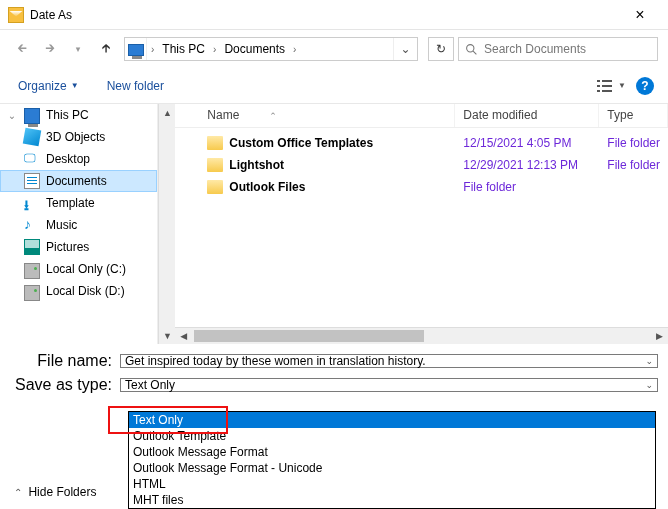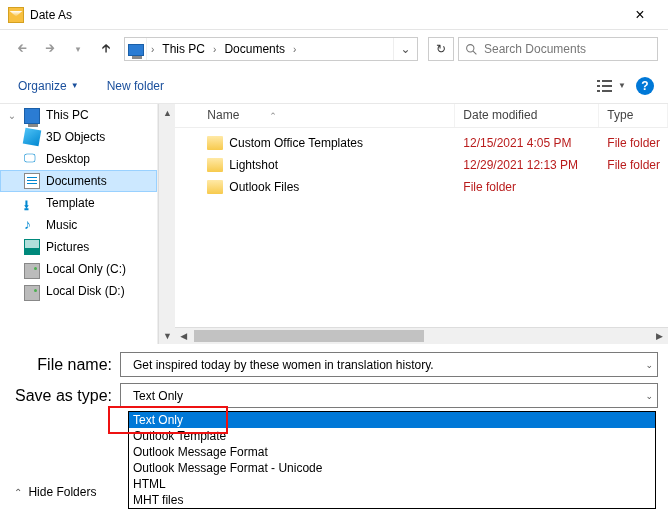--- a/index.html
+++ b/index.html
@@ -36,39 +36,39 @@
 .vscroll { width:17px; background:#f0f0f0; border-left:1px solid #ddd; display:flex; flex-direction:column;}
 .vscroll .arr { height:17px; display:flex; align-items:center; justify-content:center; color:#555; font-size:9px;}
 .vscroll .track { flex:1;}
 .filelist { flex:1; display:flex; flex-direction:column;}
 .fl-header { display:flex; height:24px; border-bottom:1px solid #eee; font-size:12px; color:#444;}
 .fl-header .col { padding:4px 8px; border-right:1px solid #f2f2f2;}
 .col-name{width:256px;margin-left:24px;} .col-date{width:144px;} .col-type{flex:1;}
 .fl-rows { flex:1; padding-top:4px;}
 .fl-row { display:flex; height:22px; align-items:center; font-size:12px;}
 .fl-row .col { padding:0 8px; overflow:hidden; white-space:nowrap;}
-.fl-row .col-name { display:flex; align-items:center; gap:6px;}
+.fl-row .col-name { display:flex; align-items:center; gap:6px;font-weight:bold;}
 .folder-ico { width:16px; height:14px; background:linear-gradient(#ffe9a6,#f7ca4d); border-radius:1px; position:relative;}
 .folder-ico::before { content:""; position:absolute; top:-3px; left:0; width:7px; height:3px; background:#f7ca4d; border-radius:1px 1px 0 0;}
 .hscroll-wrap { height:17px; background:#f0f0f0; border-top:1px solid #ddd; display:flex;}
 .hscroll-wrap .arr { width:17px; display:flex; align-items:center; justify-content:center; color:#555; font-size:9px;}
 .hscroll-wrap .track { flex:1; position:relative;}
 .hscroll-wrap .thumb { position:absolute; left:2px; top:2px; bottom:2px; width:50%; background:#c2c2c2;}
 .form-area { padding:8px 10px 0 10px;}
 .form-row { display:flex; align-items:center; margin-bottom:6px;}
 .form-row label { width:110px; text-align:right; padding-right:8px; font-size:16px;}
-.form-row .field { flex:1; border:1px solid #7a7a7a; height:25px; display:flex; align-items:center; padding:0 12px; font-size:12px; background:#fff; position:relative;}
+.form-row .field { flex:1; border:1px solid #7a7a7a; height:14px; display:flex; align-items:center; padding:0 4px; font-size:12px; background:#fff; position:relative;}
 .form-row .field .drop-arrow { position:absolute; right:4px; color:#555; font-size:9px;}
 .dropdown-open { position:absolute; left:128px; right:12px; top:411px; border:1px solid #000; background:#fff; font-size:12px; z-index:10;}
 .dropdown-open .opt { padding:1px 4px; white-space:nowrap;}
 .dropdown-open .opt.sel { background:#0078d7; color:#fff;}
 .red-box { position:absolute; border:2.5px solid #e11; pointer-events:none; z-index:20;}
 .footer { position:absolute; bottom:10px; left:14px; display:flex; align-items:center; gap:6px; font-size:12px;}
 .footer .chev { font-size:10px; color:#555;}
-.gray { color:#b91c1c;}
+.gray { color:#6d28d9;}
 .pc-ico{ width:16px;height:12px; background:#2b7cd3; border:1px solid #1a5fa8; position:relative; margin-top:2px;}
 .pc-ico::after{content:"";position:absolute;bottom:-4px;left:3px;width:10px;height:3px;background:#888;}
 .cube-ico{width:14px;height:14px;background:linear-gradient(135deg,#4fc3f7,#0288d1);transform:rotate(10deg);}
 .drive-ico{width:16px;height:10px;background:#bbb;border:1px solid #888;position:relative;margin-top:3px;}
 .drive-ico::after{content:"";position:absolute;right:2px;top:3px;width:3px;height:3px;background:#4caf50;border-radius:50%;}
 .music-ico{color:#0288d1;font-size:14px;line-height:14px;}
 .pic-ico{width:14px;height:12px;border:1px solid #00897b;background:linear-gradient(#b2dfdb 60%,#00897b 60%);}
 .vid-ico{width:14px;height:12px;background:#555;position:relative;}
 .vid-ico::before,.vid-ico::after{content:"";position:absolute;top:0;bottom:0;width:3px;background:repeating-linear-gradient(#555 0 2px,#ccc 2px 4px);}
 .vid-ico::before{left:-3px;} .vid-ico::after{right:-3px;}

